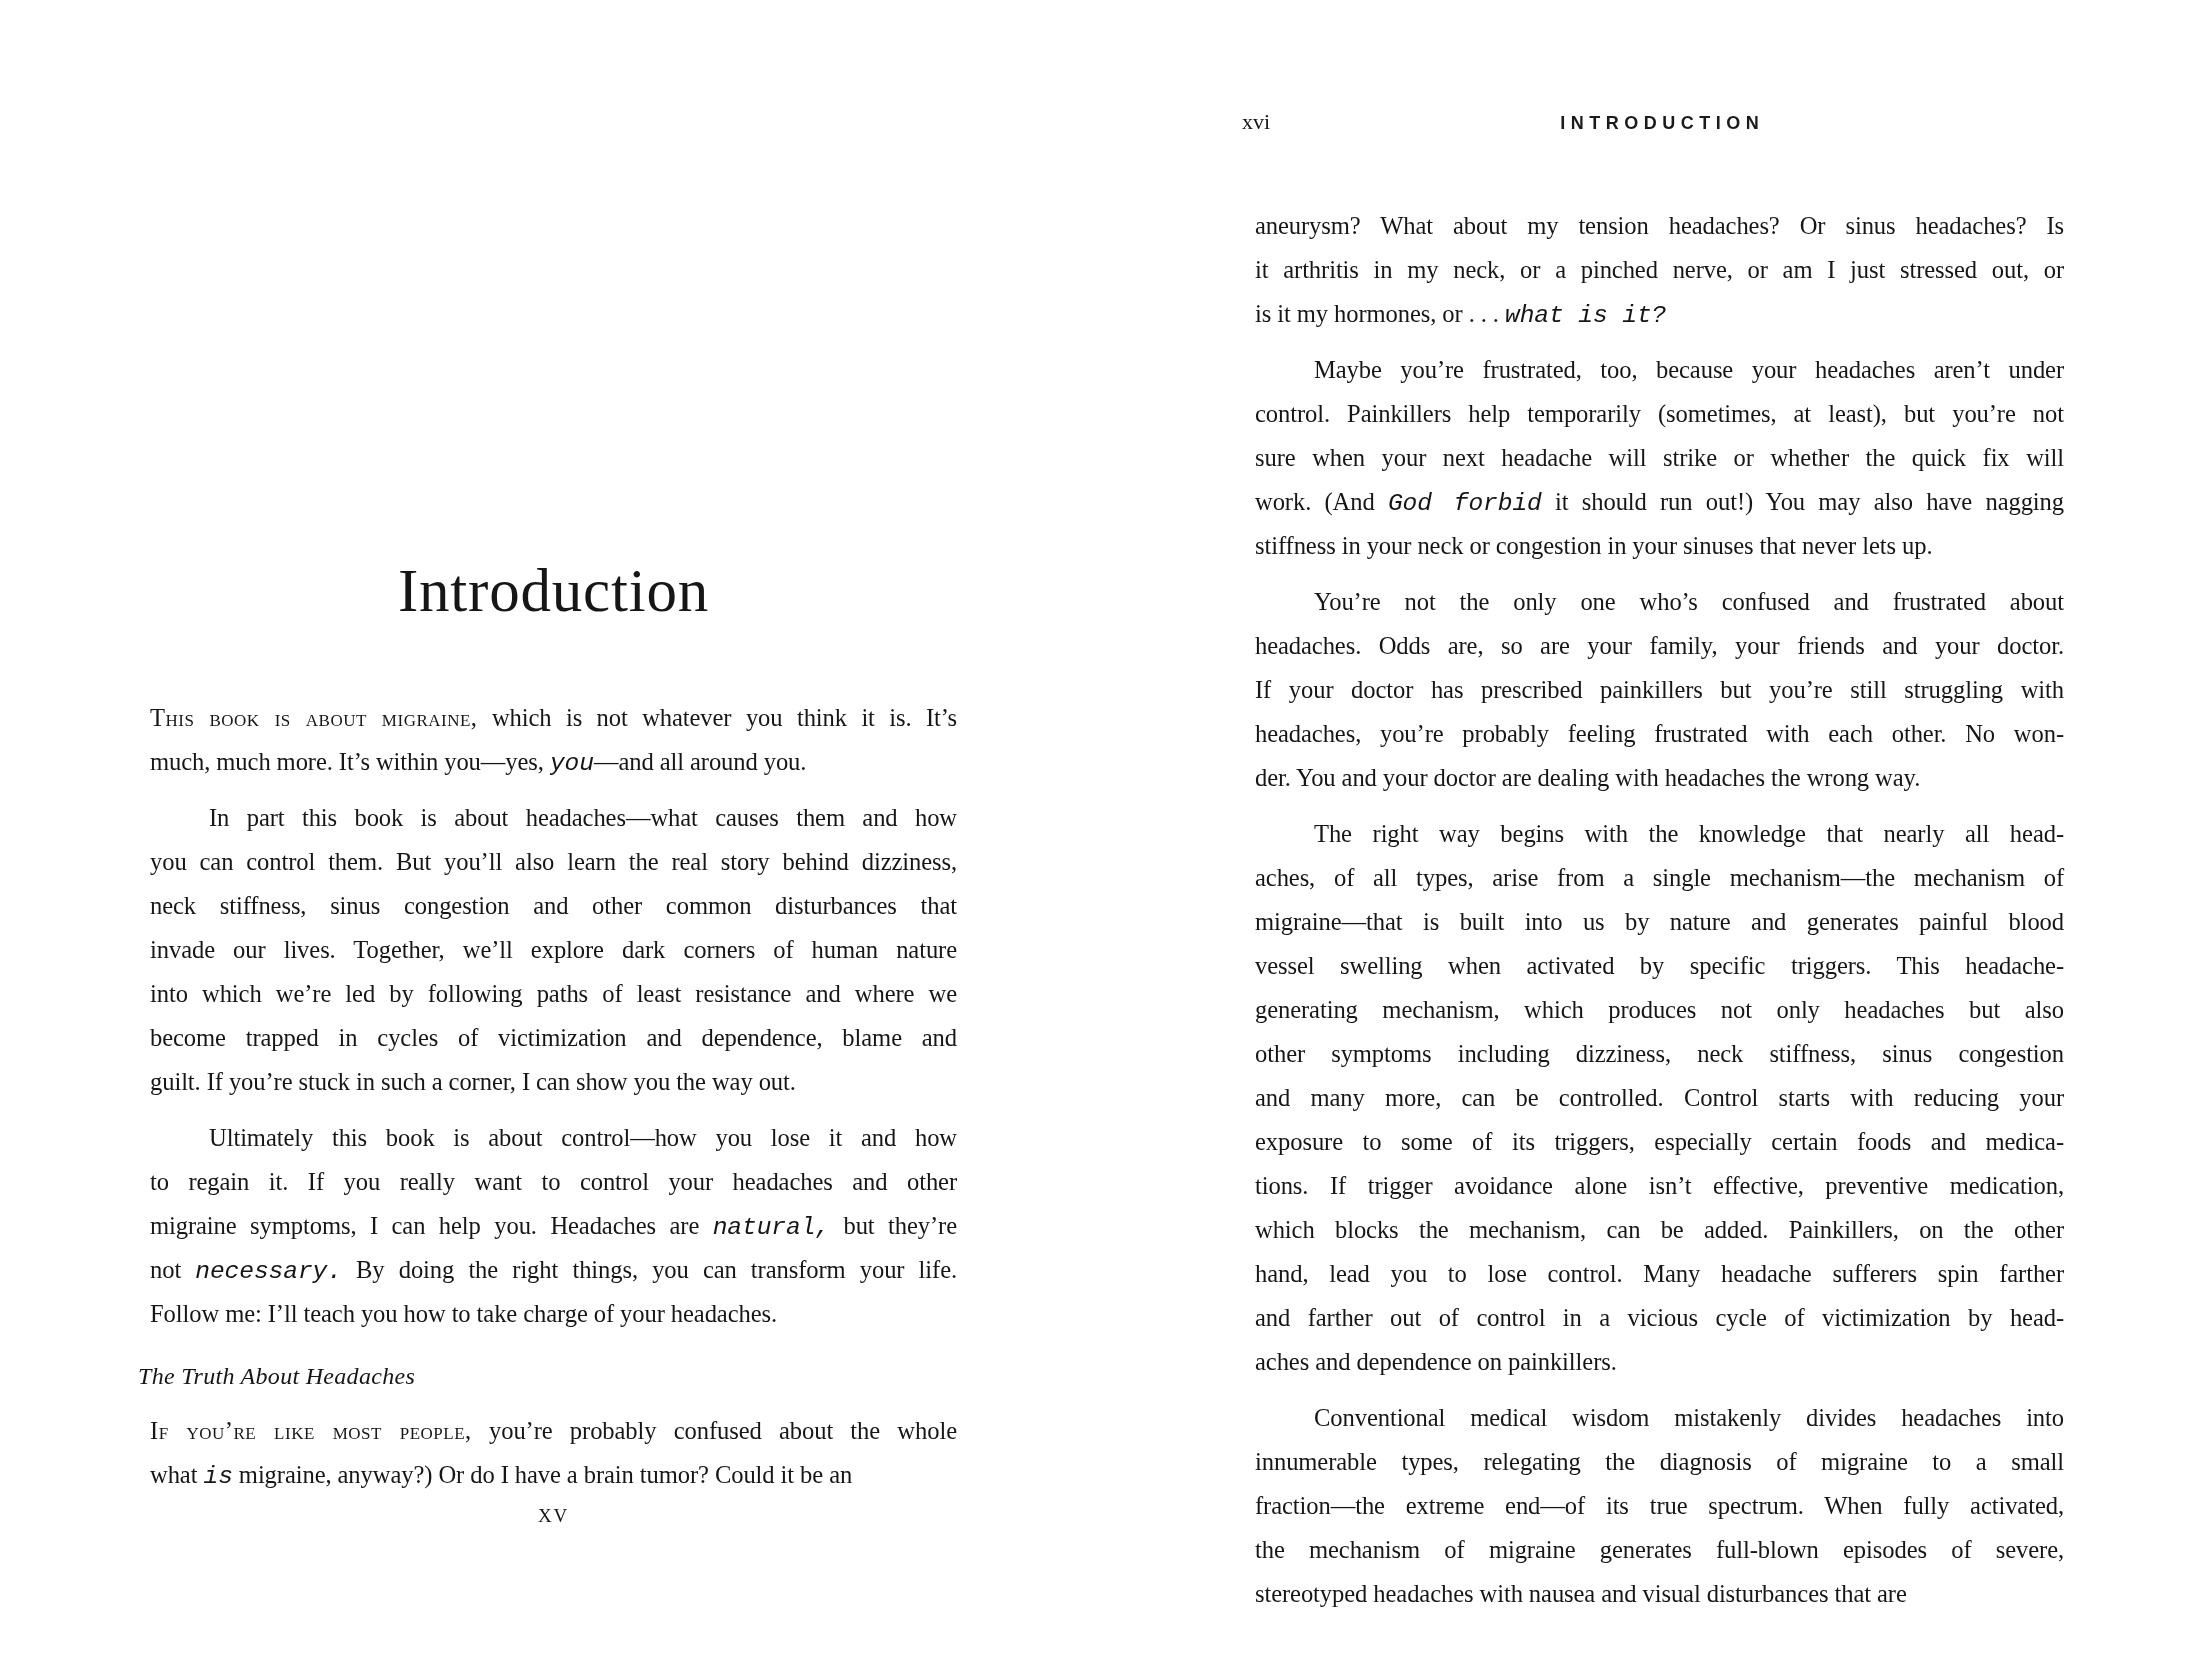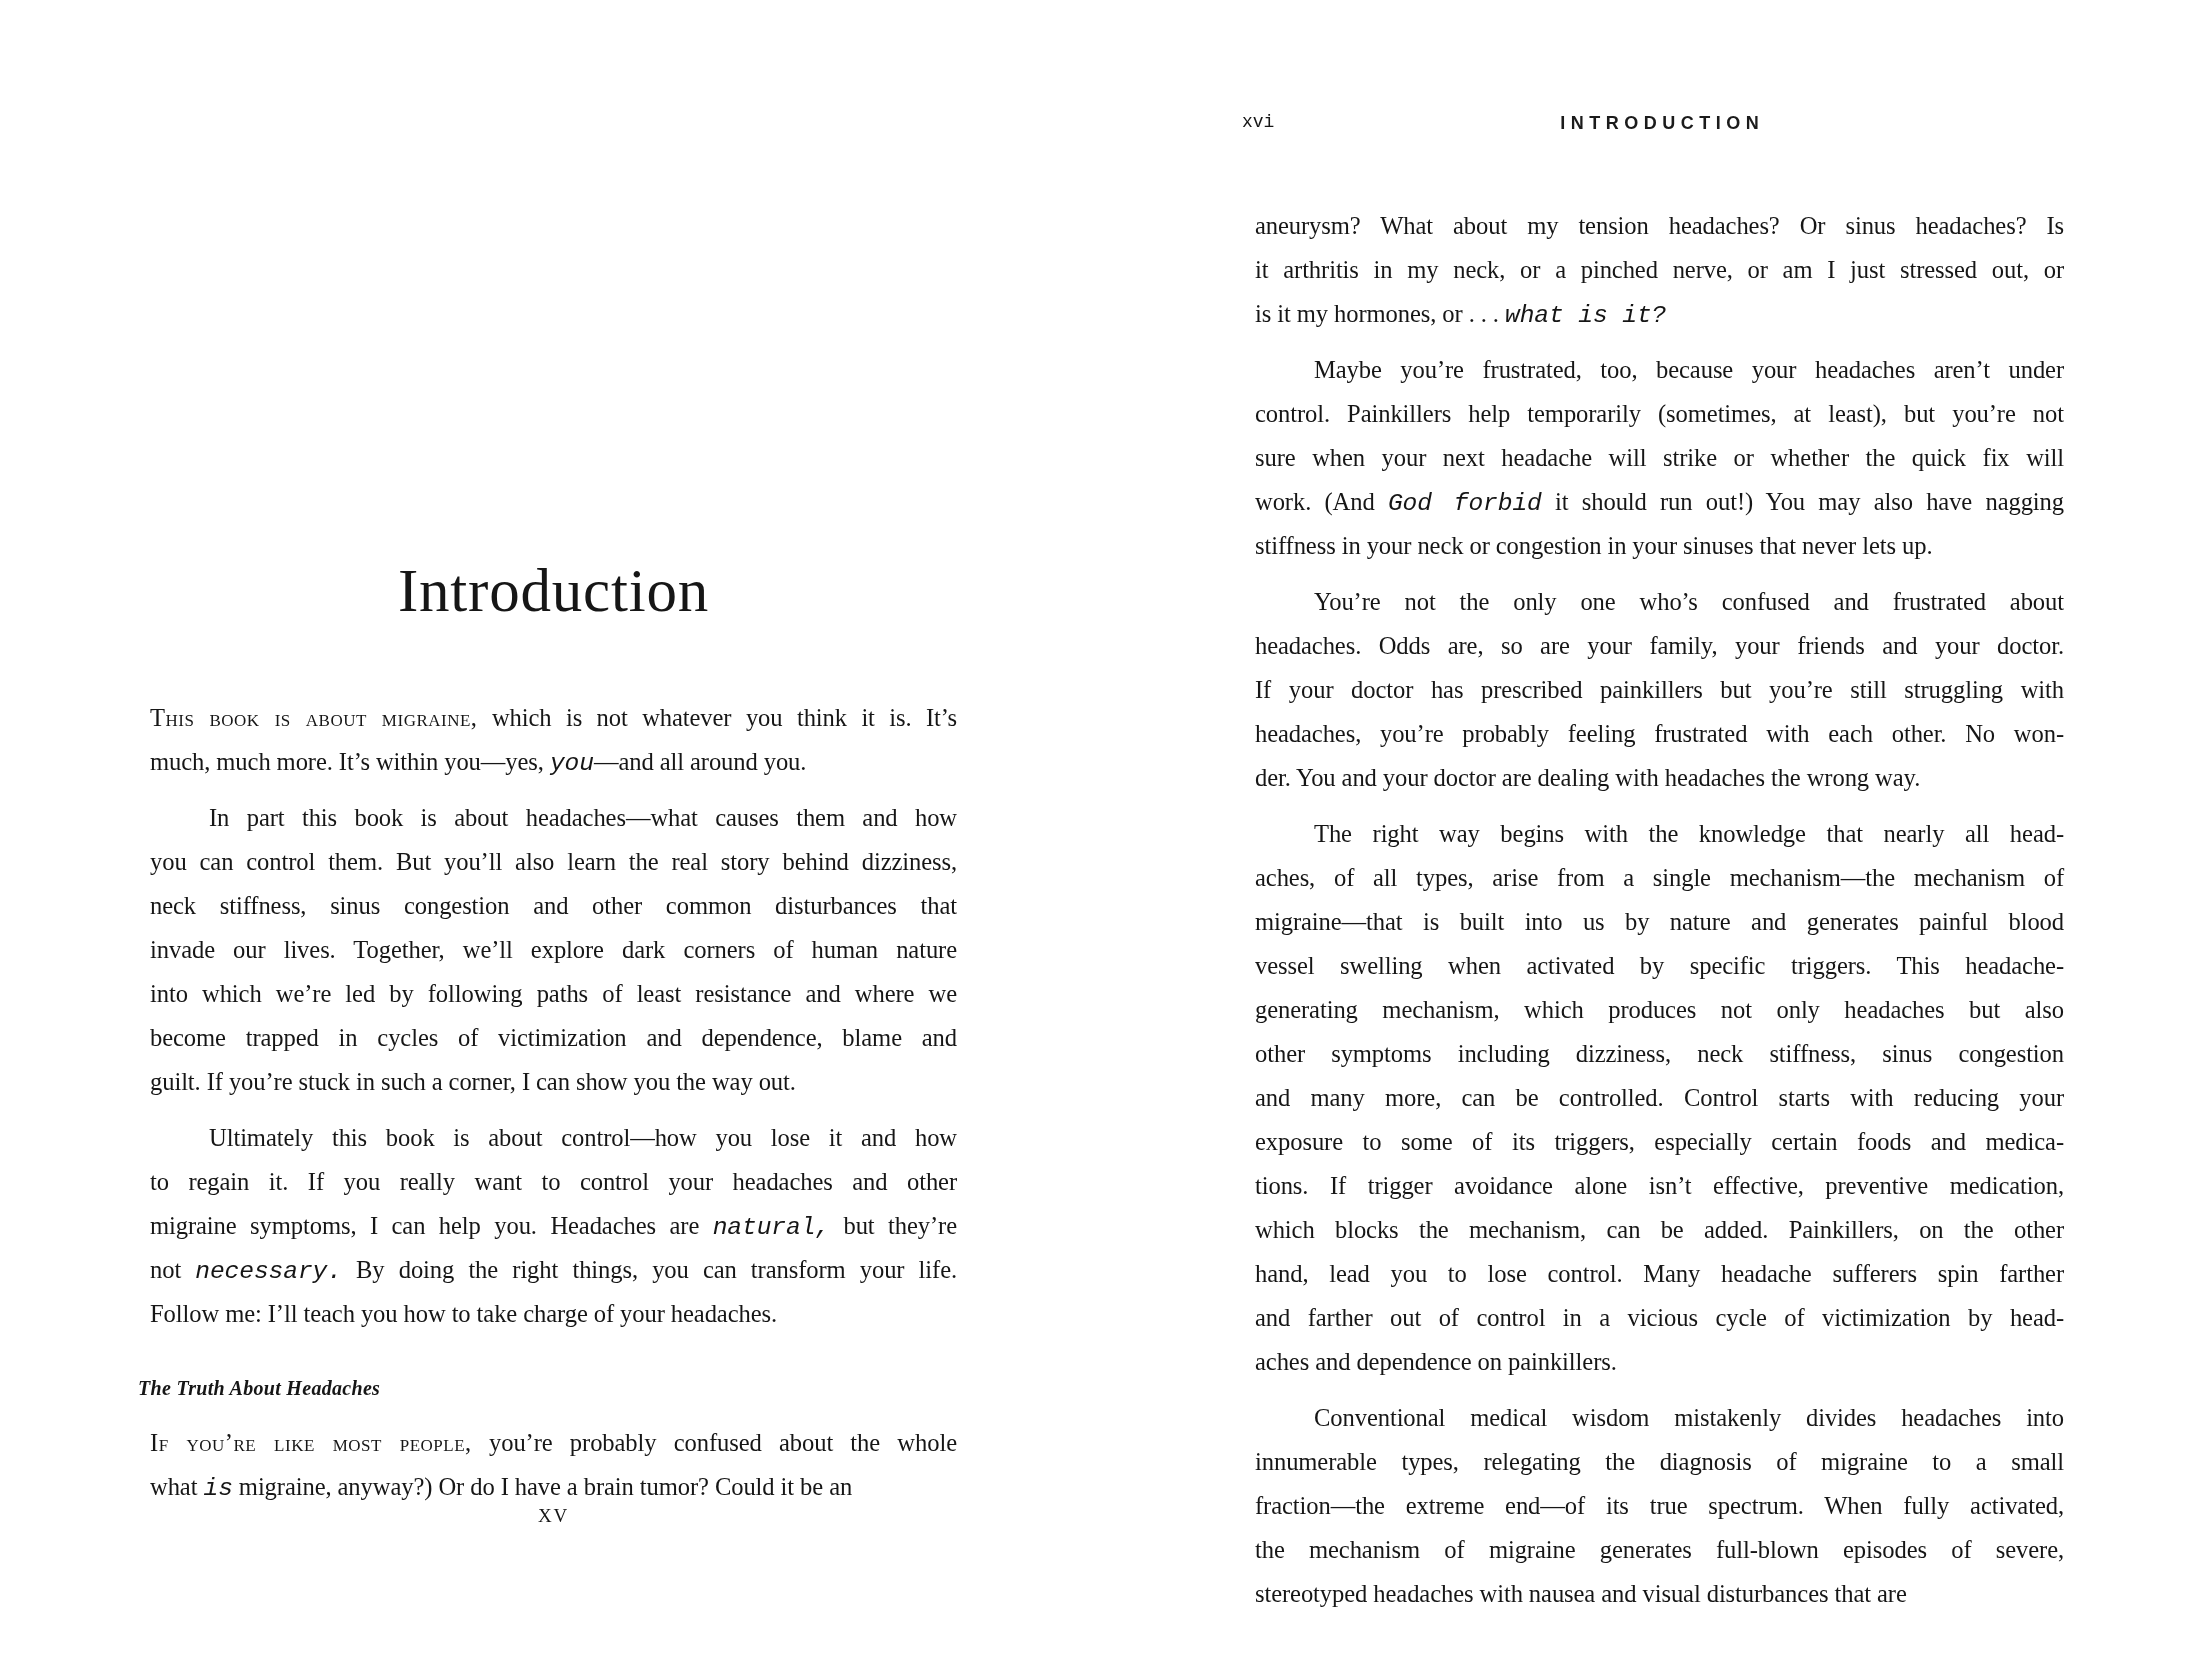--- a/index.html
+++ b/index.html
@@ -12,30 +12,30 @@
     text-align:center;font-weight:400;font-size:61px;line-height:70px;letter-spacing:0.8px;
   }
   .page-body{position:absolute;font-size:24.6px;line-height:44px;letter-spacing:-0.1px;}
   #left-body{left:138px;top:684px;width:831px;}
   #right-body{left:1243px;top:192px;width:833px;}
   .para{margin:12px;}
   .line{text-align:left;height:44px;}
   .line.just{text-align:justify;text-align-last:justify;}
   .line.indent{padding-left:59px;}
   .section-heading{
-    font-style:italic;font-weight:700;font-size:20px;line-height:41px;
-    margin-top:32px;letter-spacing:0.3px;
+    font-style:italic;font-weight:400;font-size:24px;line-height:41px;
+    margin-top:20px;letter-spacing:0.3px;
   }
   .sc{font-variant:small-caps;letter-spacing:0.5px;}
   .it{font-style:italic;font-family:Liberation Mono, monospace;}
   .folio-left{
     position:absolute;left:138px;top:1498px;width:831px;text-align:center;
     font-variant:small-caps;font-size:27px;letter-spacing:1.7px;
   }
-  .folio-right{position:absolute;left:1242px;top:107px;font-size:18px;line-height:30.5px;font-family:Liberation Mono, monospace;}
+  .folio-right{position:absolute;left:1242px;top:107px;font-size:22px;line-height:30.5px;}
   .running-head{
     position:absolute;left:1243px;top:110px;width:833px;text-align:center;
     font-family:"Liberation Sans",sans-serif;font-weight:600;font-size:18px;
     line-height:27px;letter-spacing:5.5px;text-indent:5.5px;color:#1b1b1b;
   }
 </style>
 </head>
 <body>
 
 <div class="spread">

